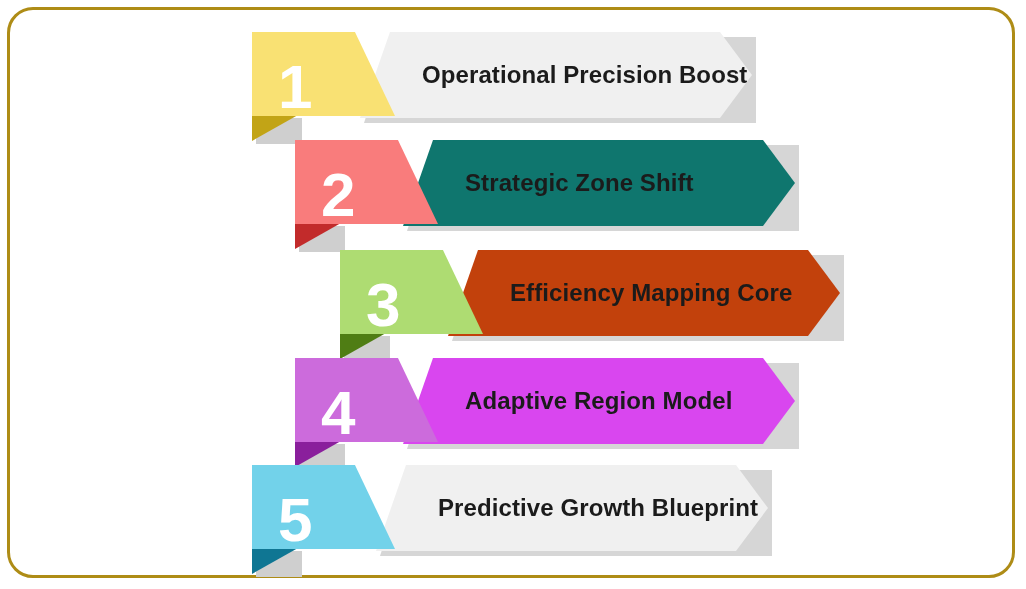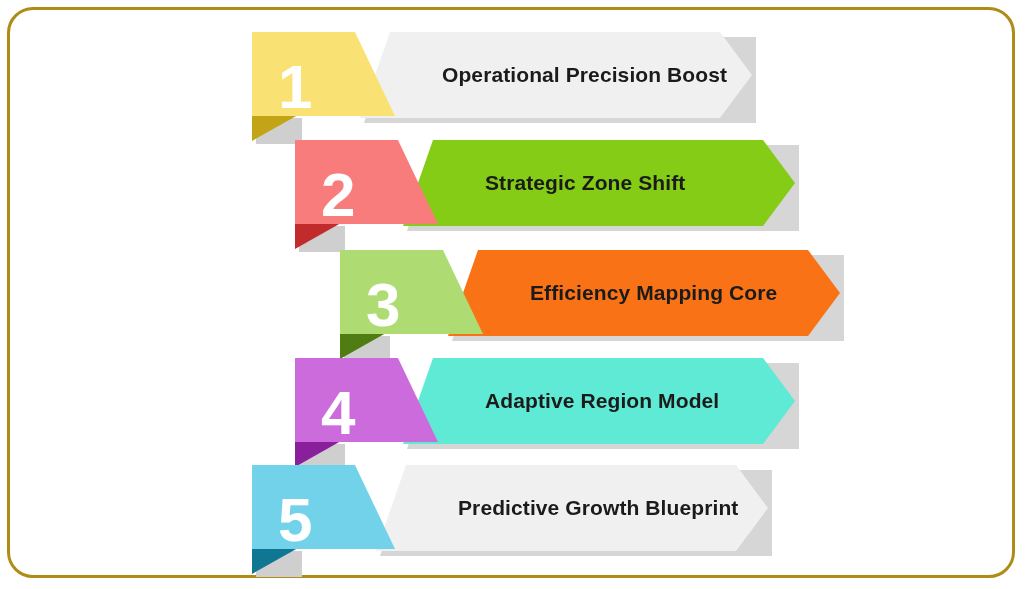--- a/index.html
+++ b/index.html
@@ -54,22 +54,22 @@
     top: 0;
     width: 100%;
     height: 86px;
     background: #f0f0f0;
     clip-path: polygon(30px 0, calc(100% - 32px) 0, 100% 50%, calc(100% - 32px) 100%, 0 100%);
     -webkit-clip-path: polygon(30px 0, calc(100% - 32px) 0, 100% 50%, calc(100% - 32px) 100%, 0 100%);
     display: flex;
     align-items: center;
   }
   .banner-label {
-    margin-left: 82px;
-    font-size: 21px;
+    margin-left: 62px;
+    font-size: 24px;
     font-weight: bold;
     color: #1b1b1b;
     letter-spacing: 0.1px;
     white-space: nowrap;
     text-align: right;
   }
   
   .numblock-wrap {
     position: absolute;
     top: 0;
@@ -135,49 +135,49 @@
         <div class="numblock-wrap" style="left: 0px; width: 143px;">
           <div class="fold-shade"></div>
           <div class="fold" style="background: rgb(194, 164, 22);"></div>
           <div class="numblock" style="background: rgb(249, 225, 115);"></div>
           <div class="num">1</div>
         </div>
       </div>
       <div class="row" style="left: 295px; top: 140px; width: 510px;">
         <div class="banner-wrap" style="left: 108px; width: 392px;">
           <div class="banner-shadow"></div>
-          <div class="banner" style="background: #84cc16;">
+          <div class="banner" style="background: #0f766e;">
             <div class="banner-label">Strategic Zone Shift</div>
           </div>
         </div>
         <div class="numblock-wrap" style="left: 0px; width: 143px;">
           <div class="fold-shade"></div>
           <div class="fold" style="background: rgb(194, 43, 43);"></div>
           <div class="numblock" style="background: rgb(249, 124, 124);"></div>
           <div class="num">2</div>
         </div>
       </div>
       <div class="row" style="left: 340px; top: 250px; width: 510px;">
         <div class="banner-wrap" style="left: 108px; width: 392px;">
           <div class="banner-shadow"></div>
-          <div class="banner" style="background: #f97316;">
+          <div class="banner" style="background: #c2410c;">
             <div class="banner-label">Efficiency Mapping Core</div>
           </div>
         </div>
         <div class="numblock-wrap" style="left: 0px; width: 143px;">
           <div class="fold-shade"></div>
           <div class="fold" style="background: rgb(79, 125, 20);"></div>
           <div class="numblock" style="background: rgb(174, 220, 114);"></div>
           <div class="num">3</div>
         </div>
       </div>
       <div class="row" style="left: 295px; top: 358px; width: 510px;">
         <div class="banner-wrap" style="left: 108px; width: 392px;">
           <div class="banner-shadow"></div>
-          <div class="banner" style="background: #5eead4;">
+          <div class="banner" style="background: #d946ef;">
             <div class="banner-label">Adaptive Region Model</div>
           </div>
         </div>
         <div class="numblock-wrap" style="left: 0px; width: 143px;">
           <div class="fold-shade"></div>
           <div class="fold" style="background: rgb(138, 31, 156);"></div>
           <div class="numblock" style="background: rgb(204, 107, 220);"></div>
           <div class="num">4</div>
         </div>
       </div>

